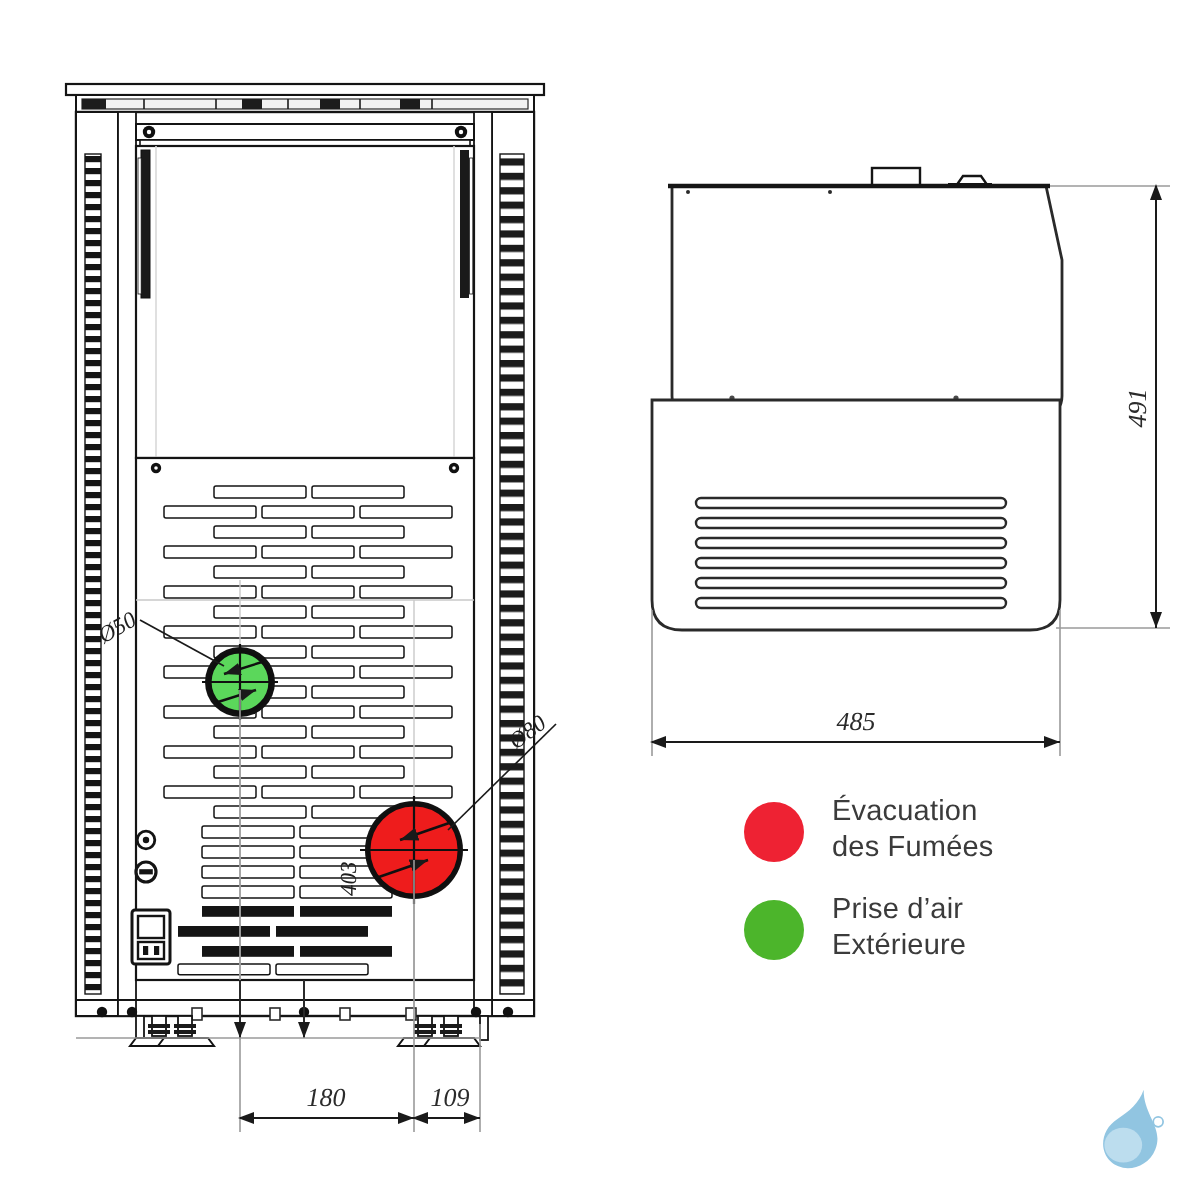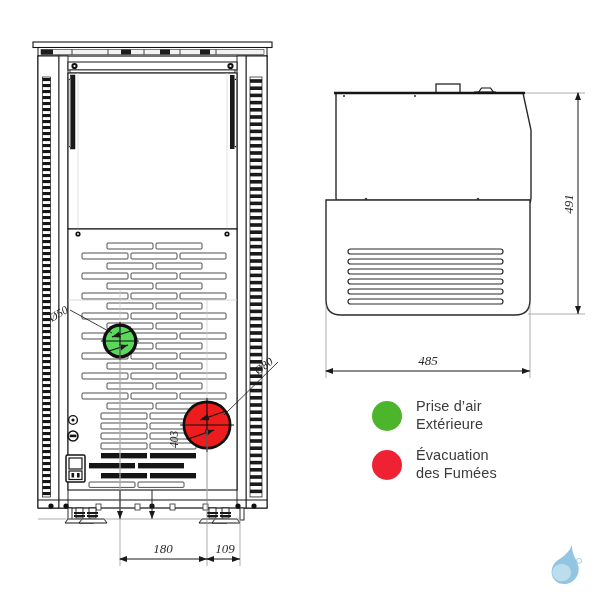--- a/index.html
+++ b/index.html
@@ -405,32 +405,32 @@
         <line x1="530" y1="305" x2="530" y2="378"></line>
       </g>
       <line x1="326" y1="371" x2="530" y2="371" stroke="#1a1a1a" stroke-width="1" marker-start="url(#arrOut)" marker-end="url(#arrIn)"></line>
       <text class="dim" x="428" y="365" text-anchor="middle">485</text>
     </g>
   </g>
 </svg>
 
 <div class="legend">
   <div class="legend-row">
+    <div class="legend-dot" style="background:#EE2233;"></div>
+    <div class="legend-text">
+      <span>Évacuation</span>
+      <span>des Fumées</span>
+    </div>
+  </div>
+  <div class="legend-row">
     <div class="legend-dot" style="background:#4CB52B;"></div>
     <div class="legend-text">
       <span>Prise d’air</span>
       <span>Extérieure</span>
     </div>
   </div>
-  <div class="legend-row">
-    <div class="legend-dot" style="background:#EE2233;"></div>
-    <div class="legend-text">
-      <span>Évacuation</span>
-      <span>des Fumées</span>
-    </div>
-  </div>
 </div>
 
 <svg class="logo" viewBox="0 0 60 66">
   <path d="M38 4 C38 22, 52 30, 46 45 C41 58, 24 62, 15 53 C7 45, 9 31, 20 24 C28 19, 35 13, 38 4 Z" fill="#8CC2E0"></path>
   <ellipse cx="24" cy="42" rx="13" ry="12" fill="#B9DCEE"></ellipse>
   <circle cx="48" cy="26" r="3.4" fill="none" stroke="#8CC2E0" stroke-width="1.2"></circle>
 </svg>
 
 </body></html>

